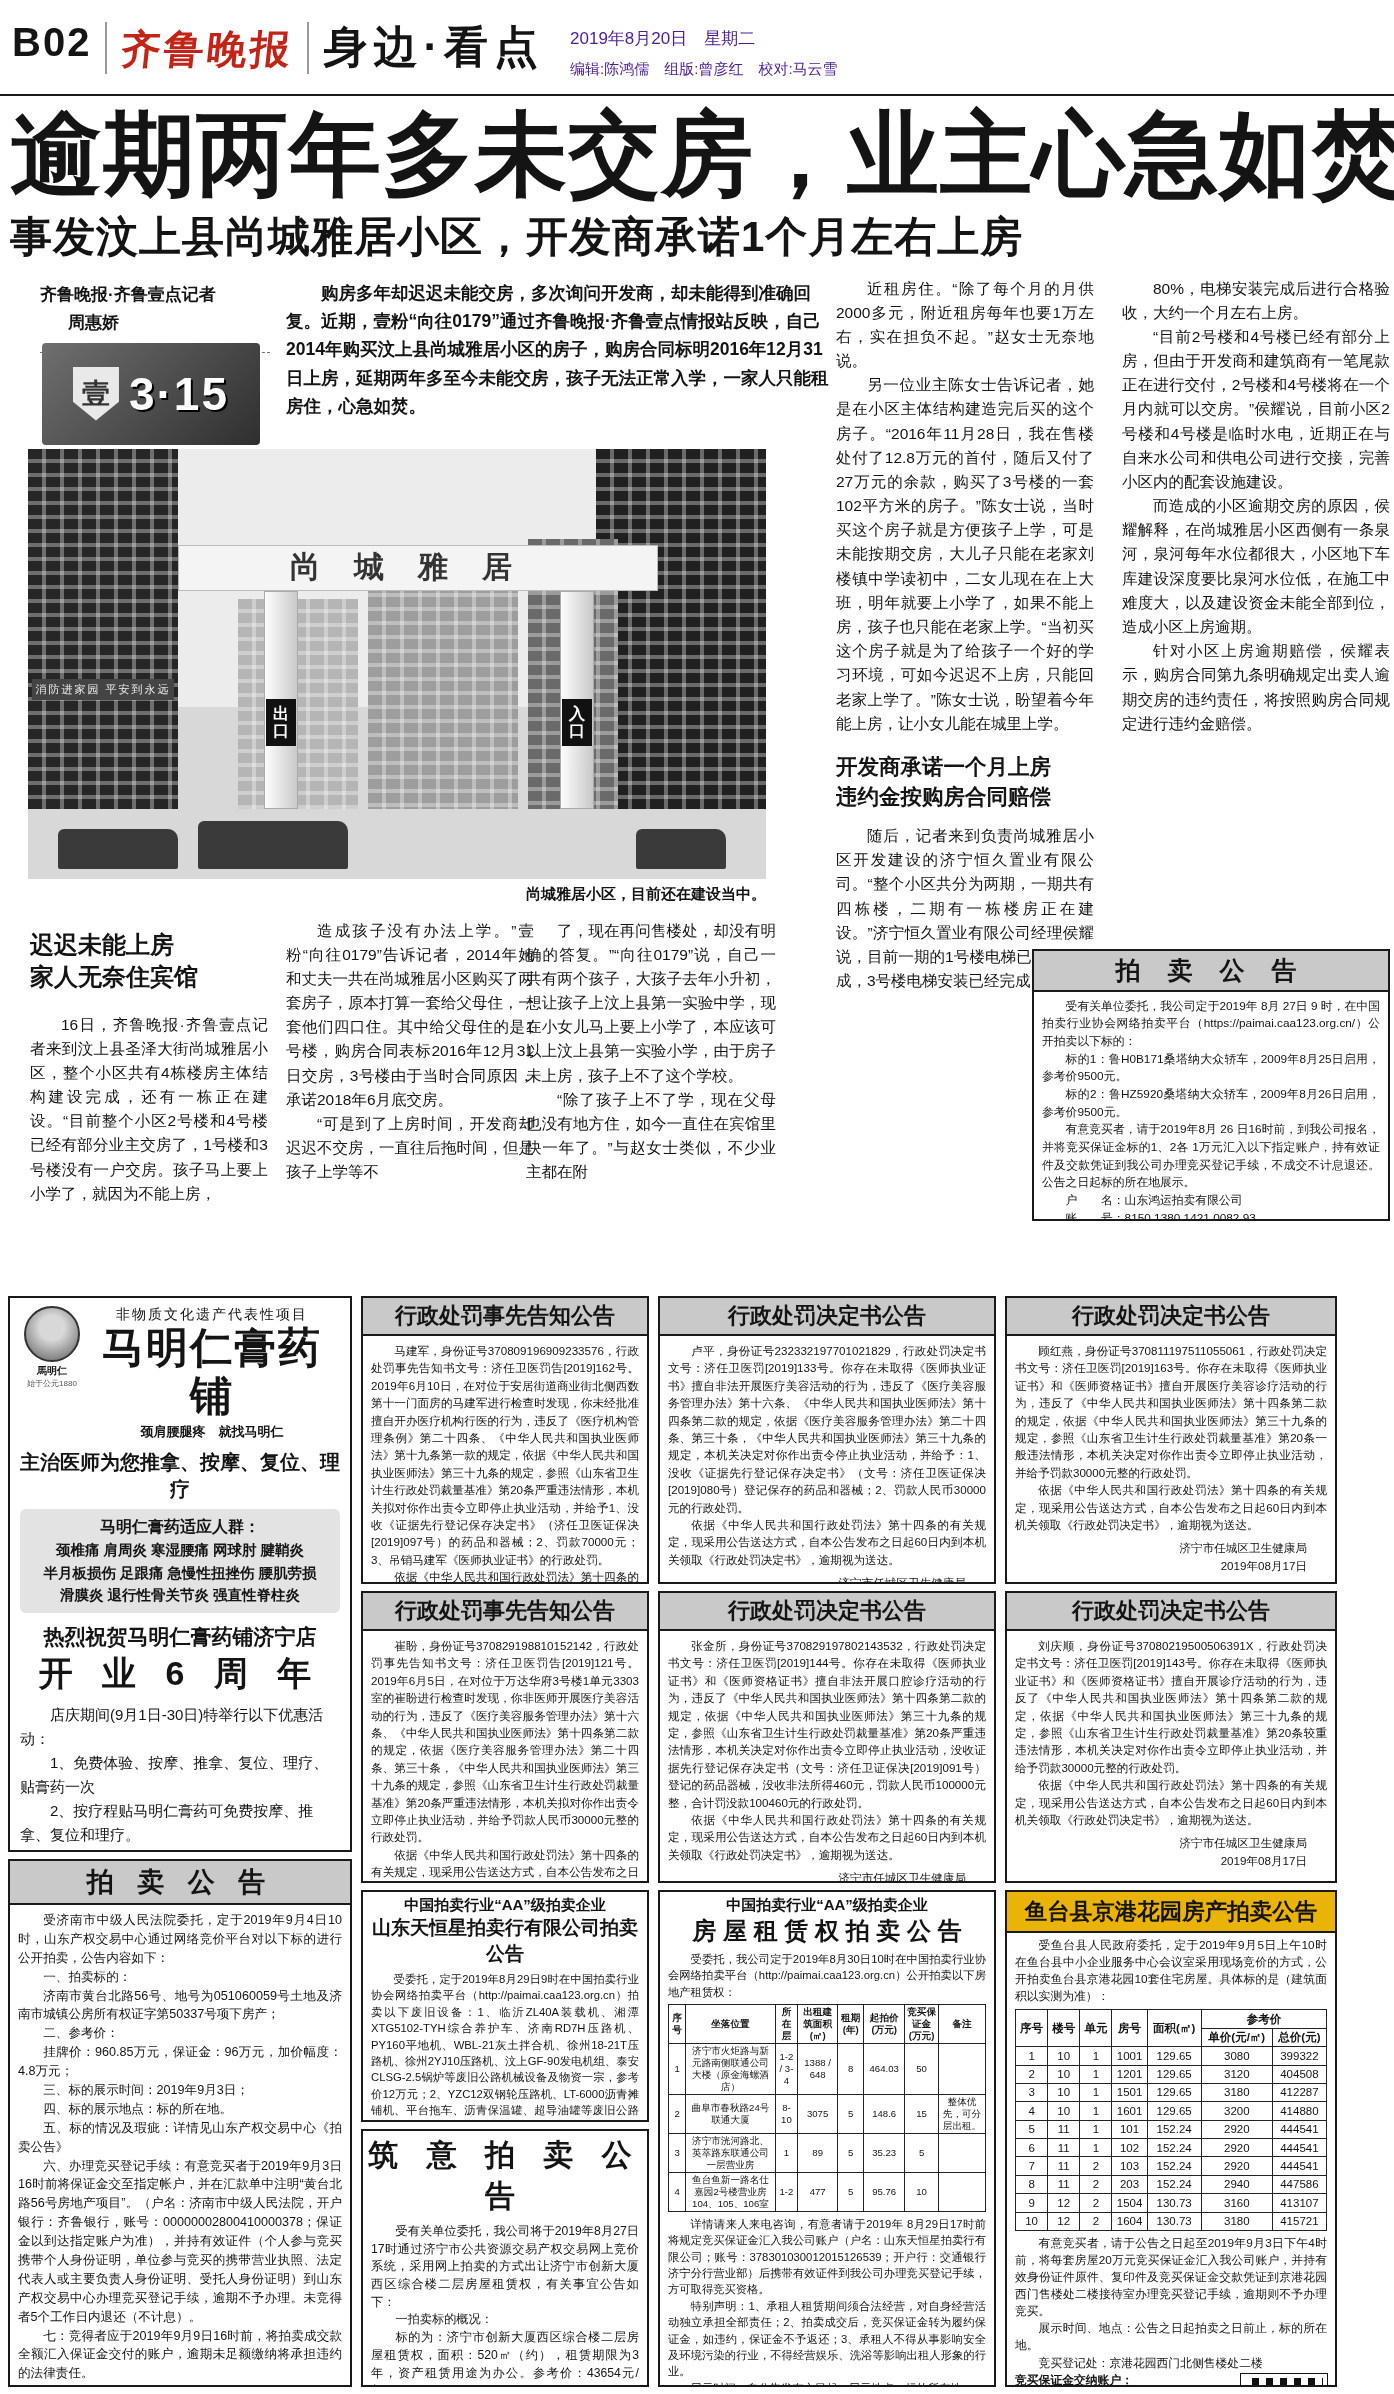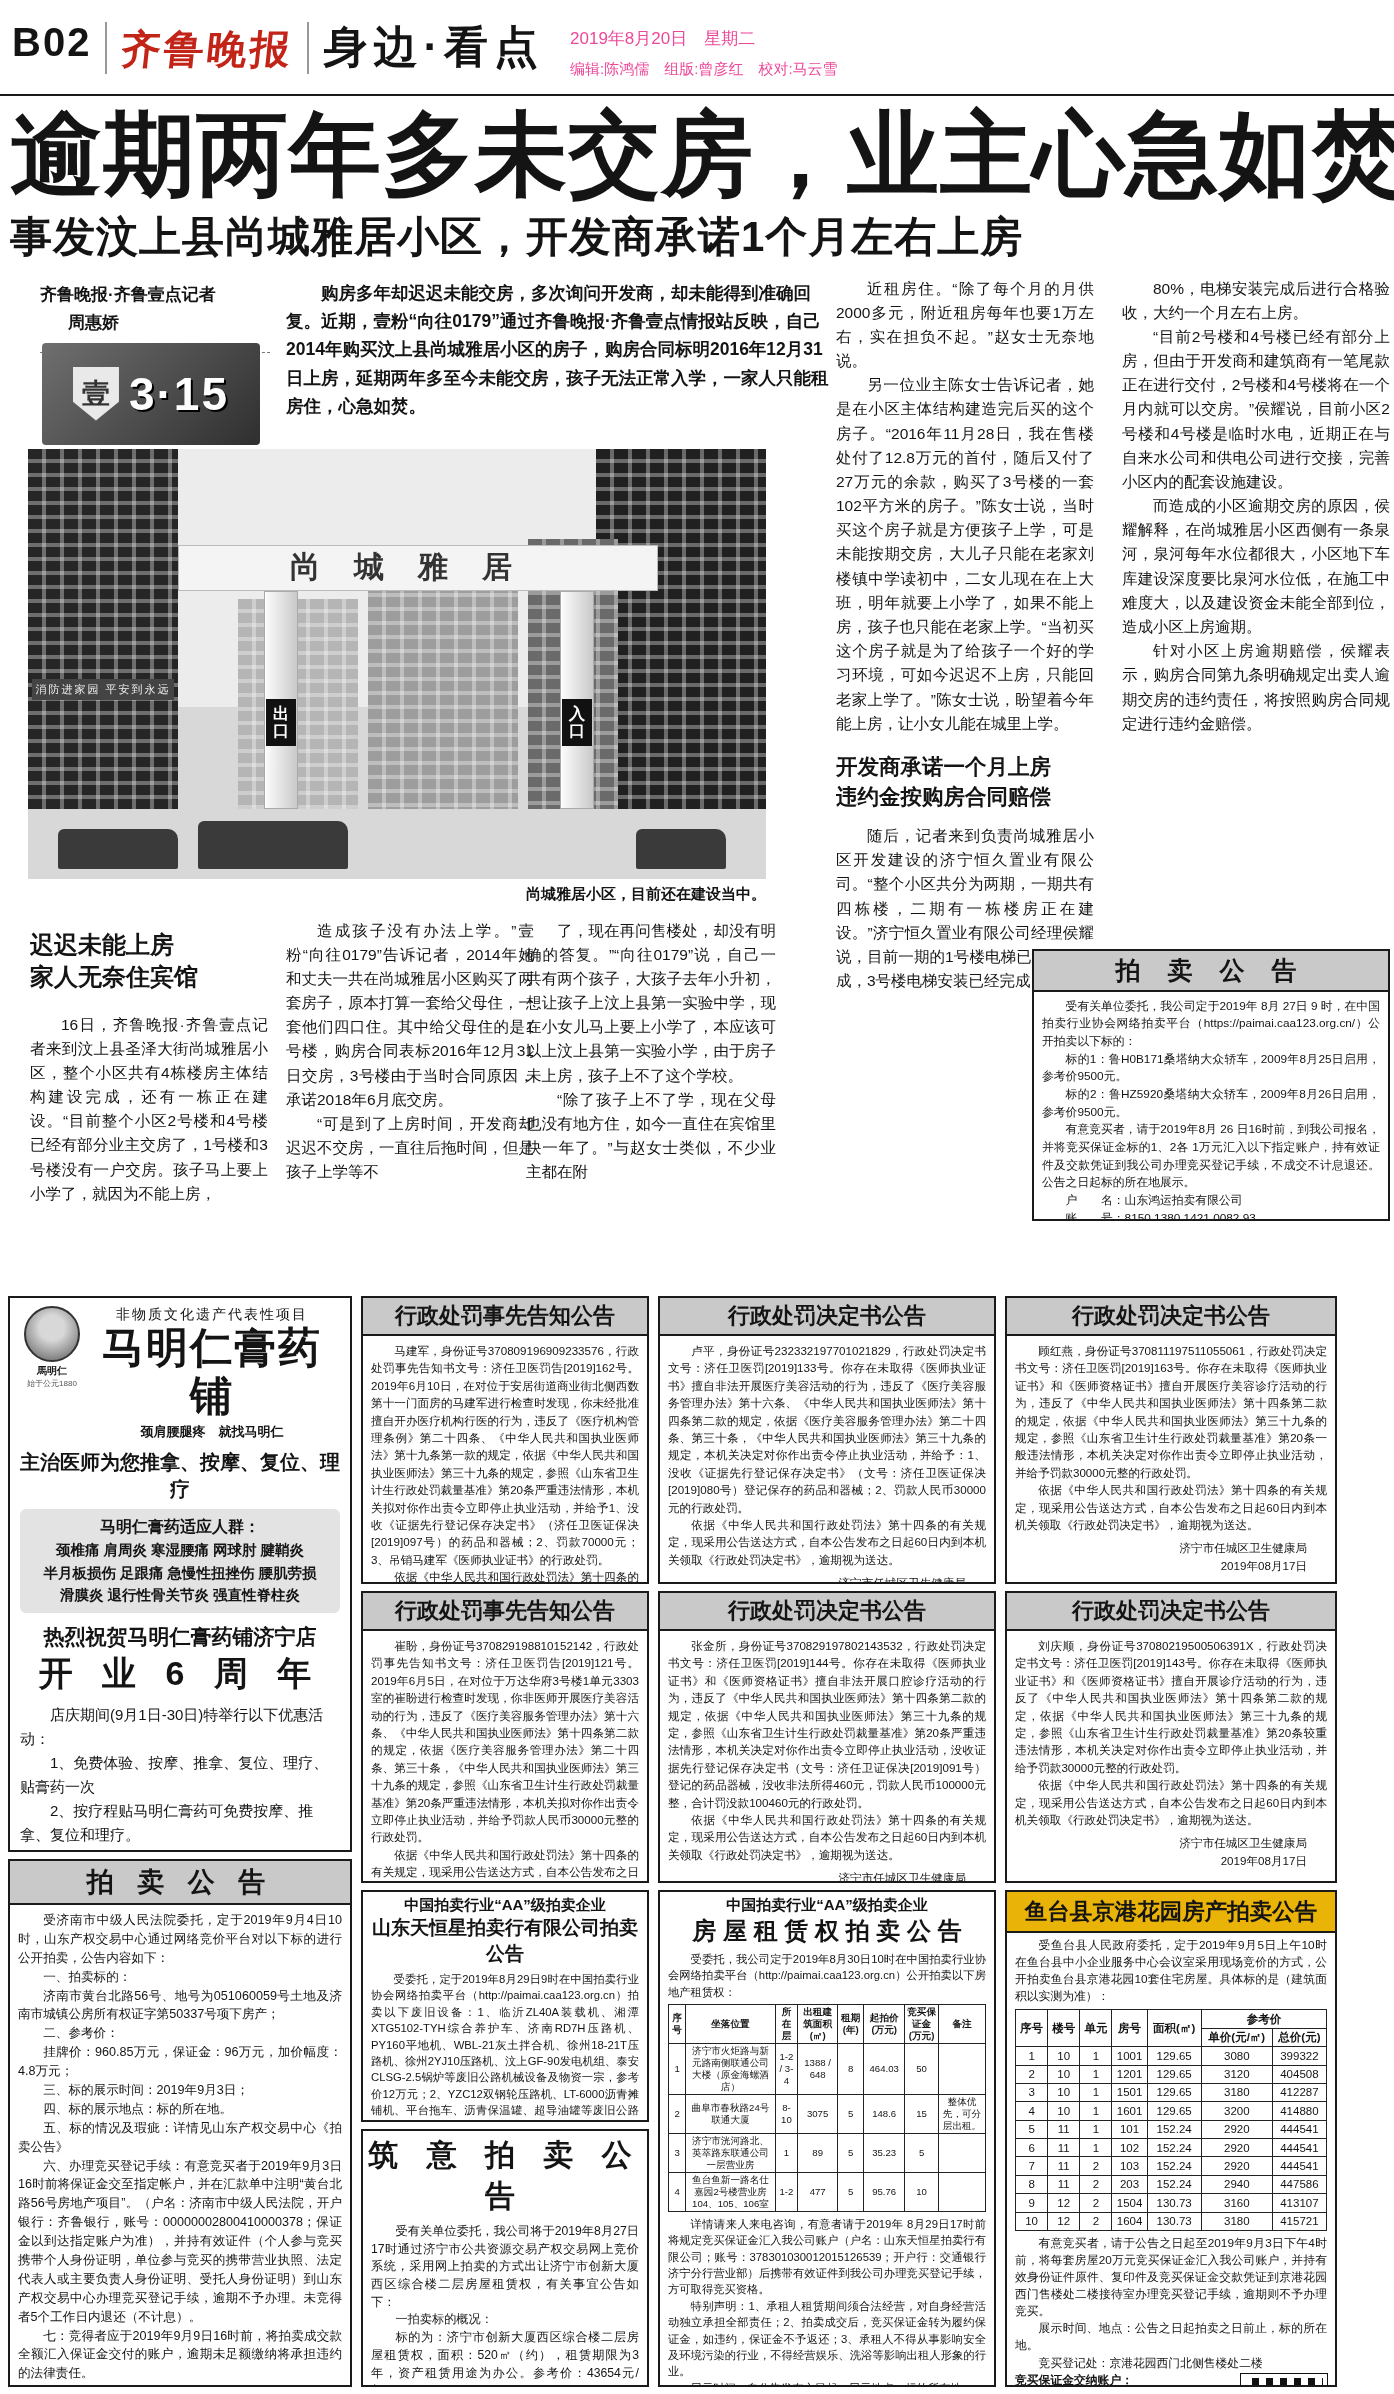--- a/index.html
+++ b/index.html
@@ -9,21 +9,21 @@
     font-family:"Liberation Sans","DejaVu Sans",sans-serif;
     color:#141414; -webkit-font-smoothing:antialiased;
   }
 
   
   #pagehead { height:96px; padding:14px 12px 0 12px; display:flex; align-items:flex-start; border-bottom:2px solid #1a1a1a; }
   .edition { font-size:40px; font-weight:bold; letter-spacing:2px; margin-top:6px; }
   .vbar { width:2px; background:#999; height:52px; margin:8px 14px 0 14px; }
   .masthead { color:#c22418; font-size:40px; font-weight:bold; margin-top:8px; letter-spacing:3px; transform:skewX(-6deg); font-family:"Liberation Serif",serif; }
   .sectionname { font-size:44px; font-weight:bold; letter-spacing:6px; margin-top:4px; }
-  .dateblock { margin:10px 0 0 26px; font-size:15px; line-height:1.8; color:#ec4899; }
+  .dateblock { margin:10px 0 0 26px; font-size:15px; line-height:1.8; color:#4c1d95; }
   .dateblock .d1 { font-size:17px; }
 
   
   #headlinewrap { padding:10px 10px 0 10px; }
   .headline { font-size:92px; font-weight:900; letter-spacing:1px; line-height:1.05; white-space:nowrap; }
   .subheadline { font-size:42px; font-weight:bold; margin-top:6px; letter-spacing:1px; white-space:nowrap; }
 
   
   #article { position:relative; height:946px; margin-top:12px; }
   .abs { position:absolute; overflow:hidden; }

